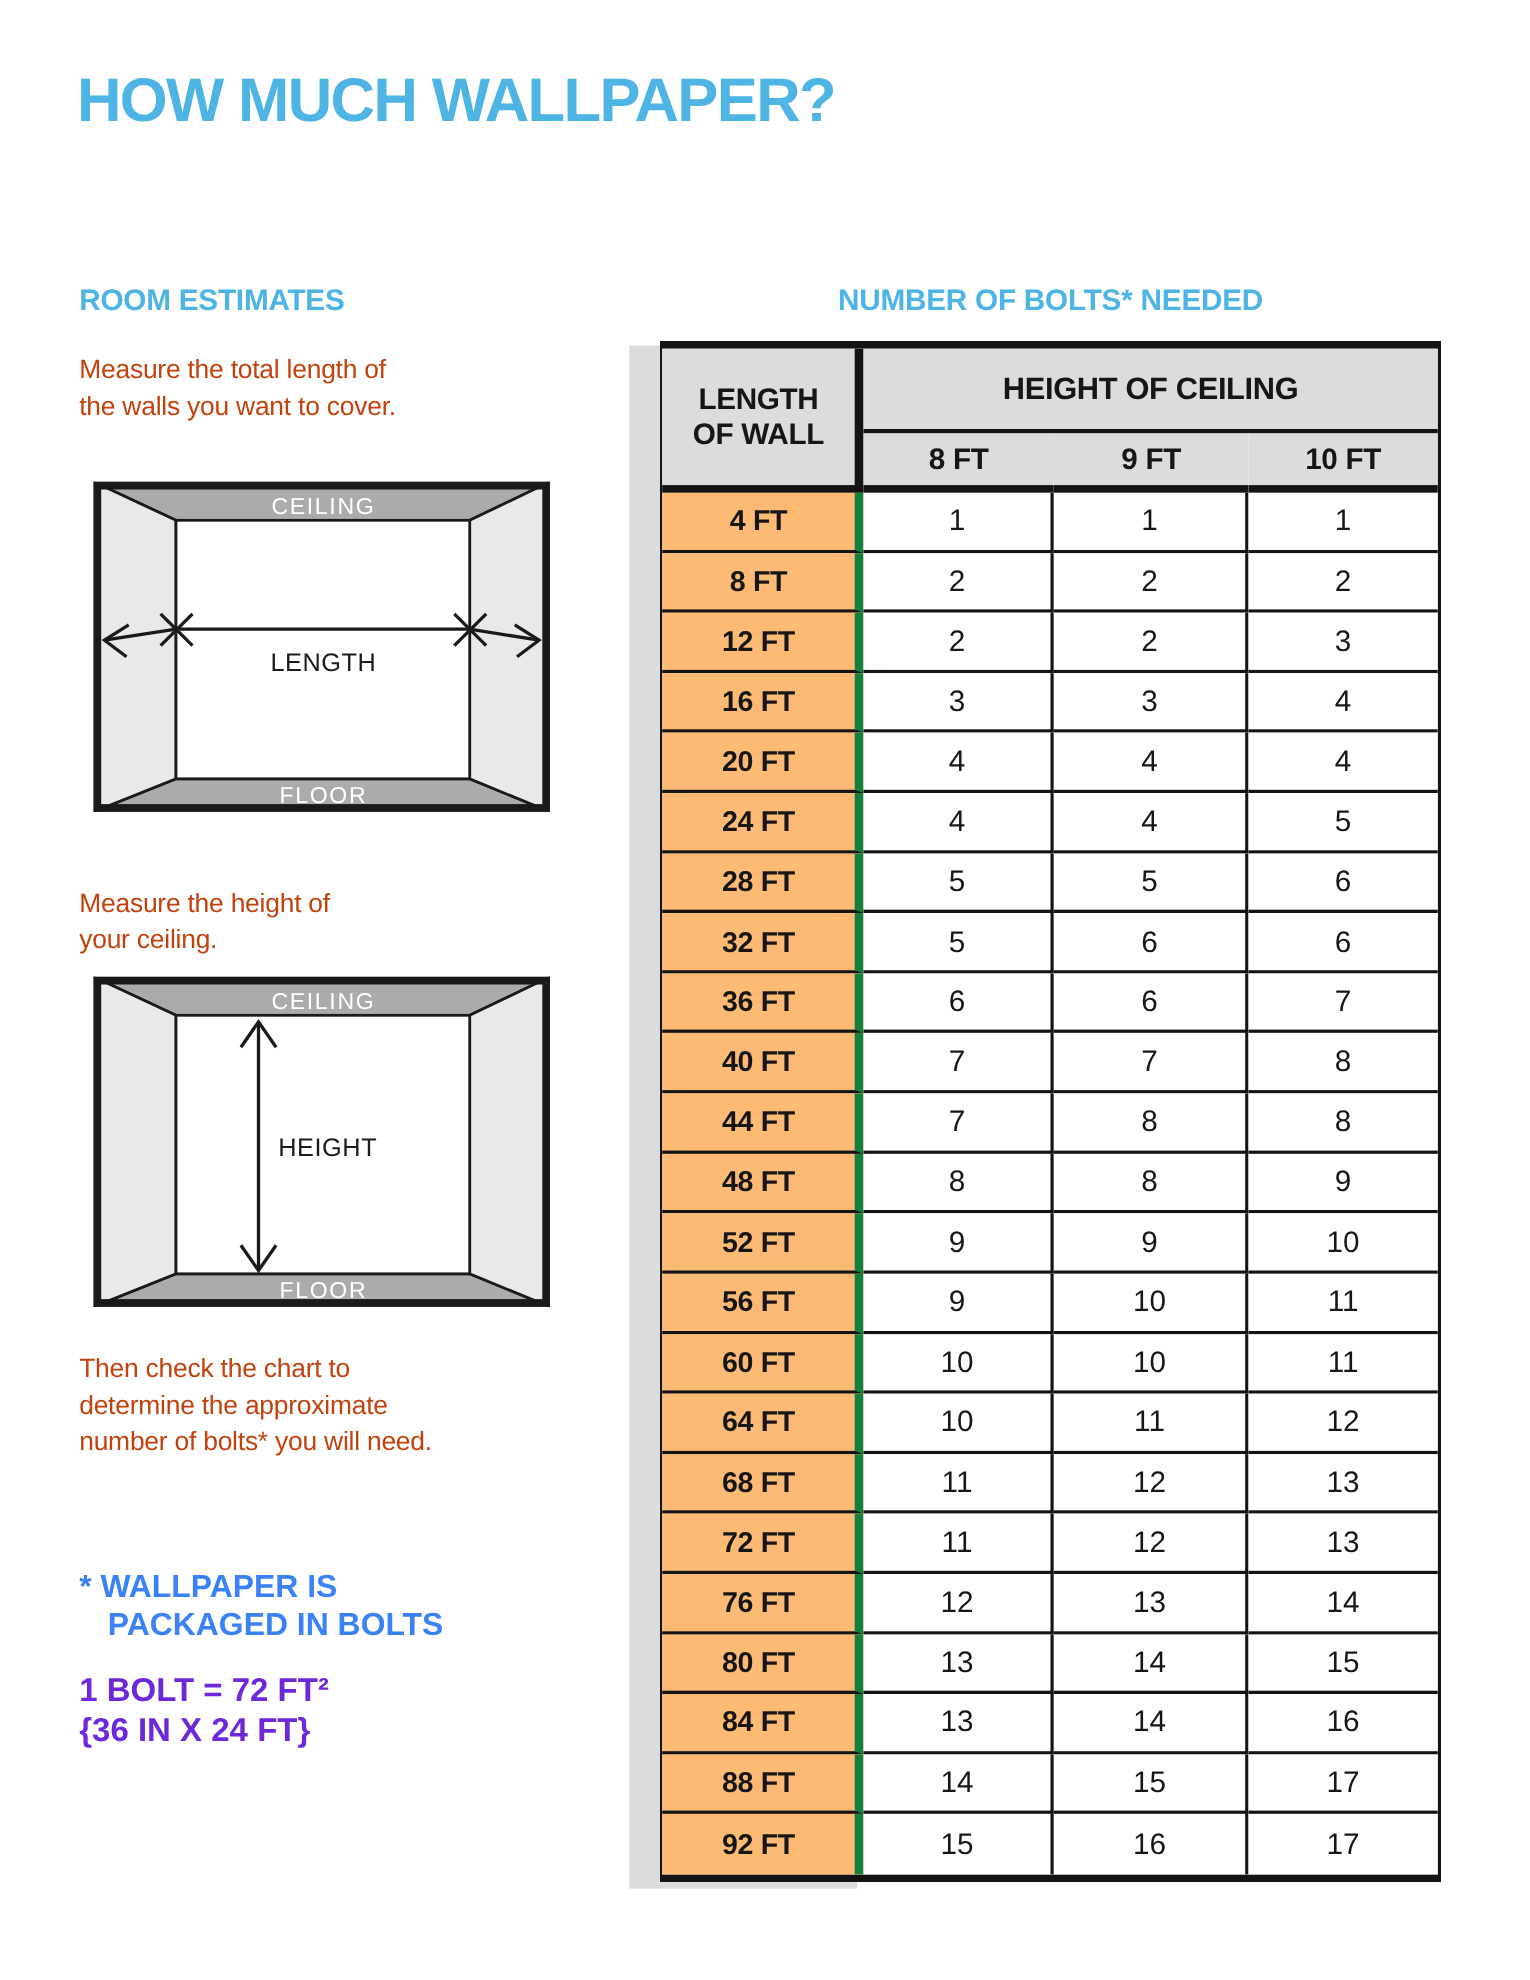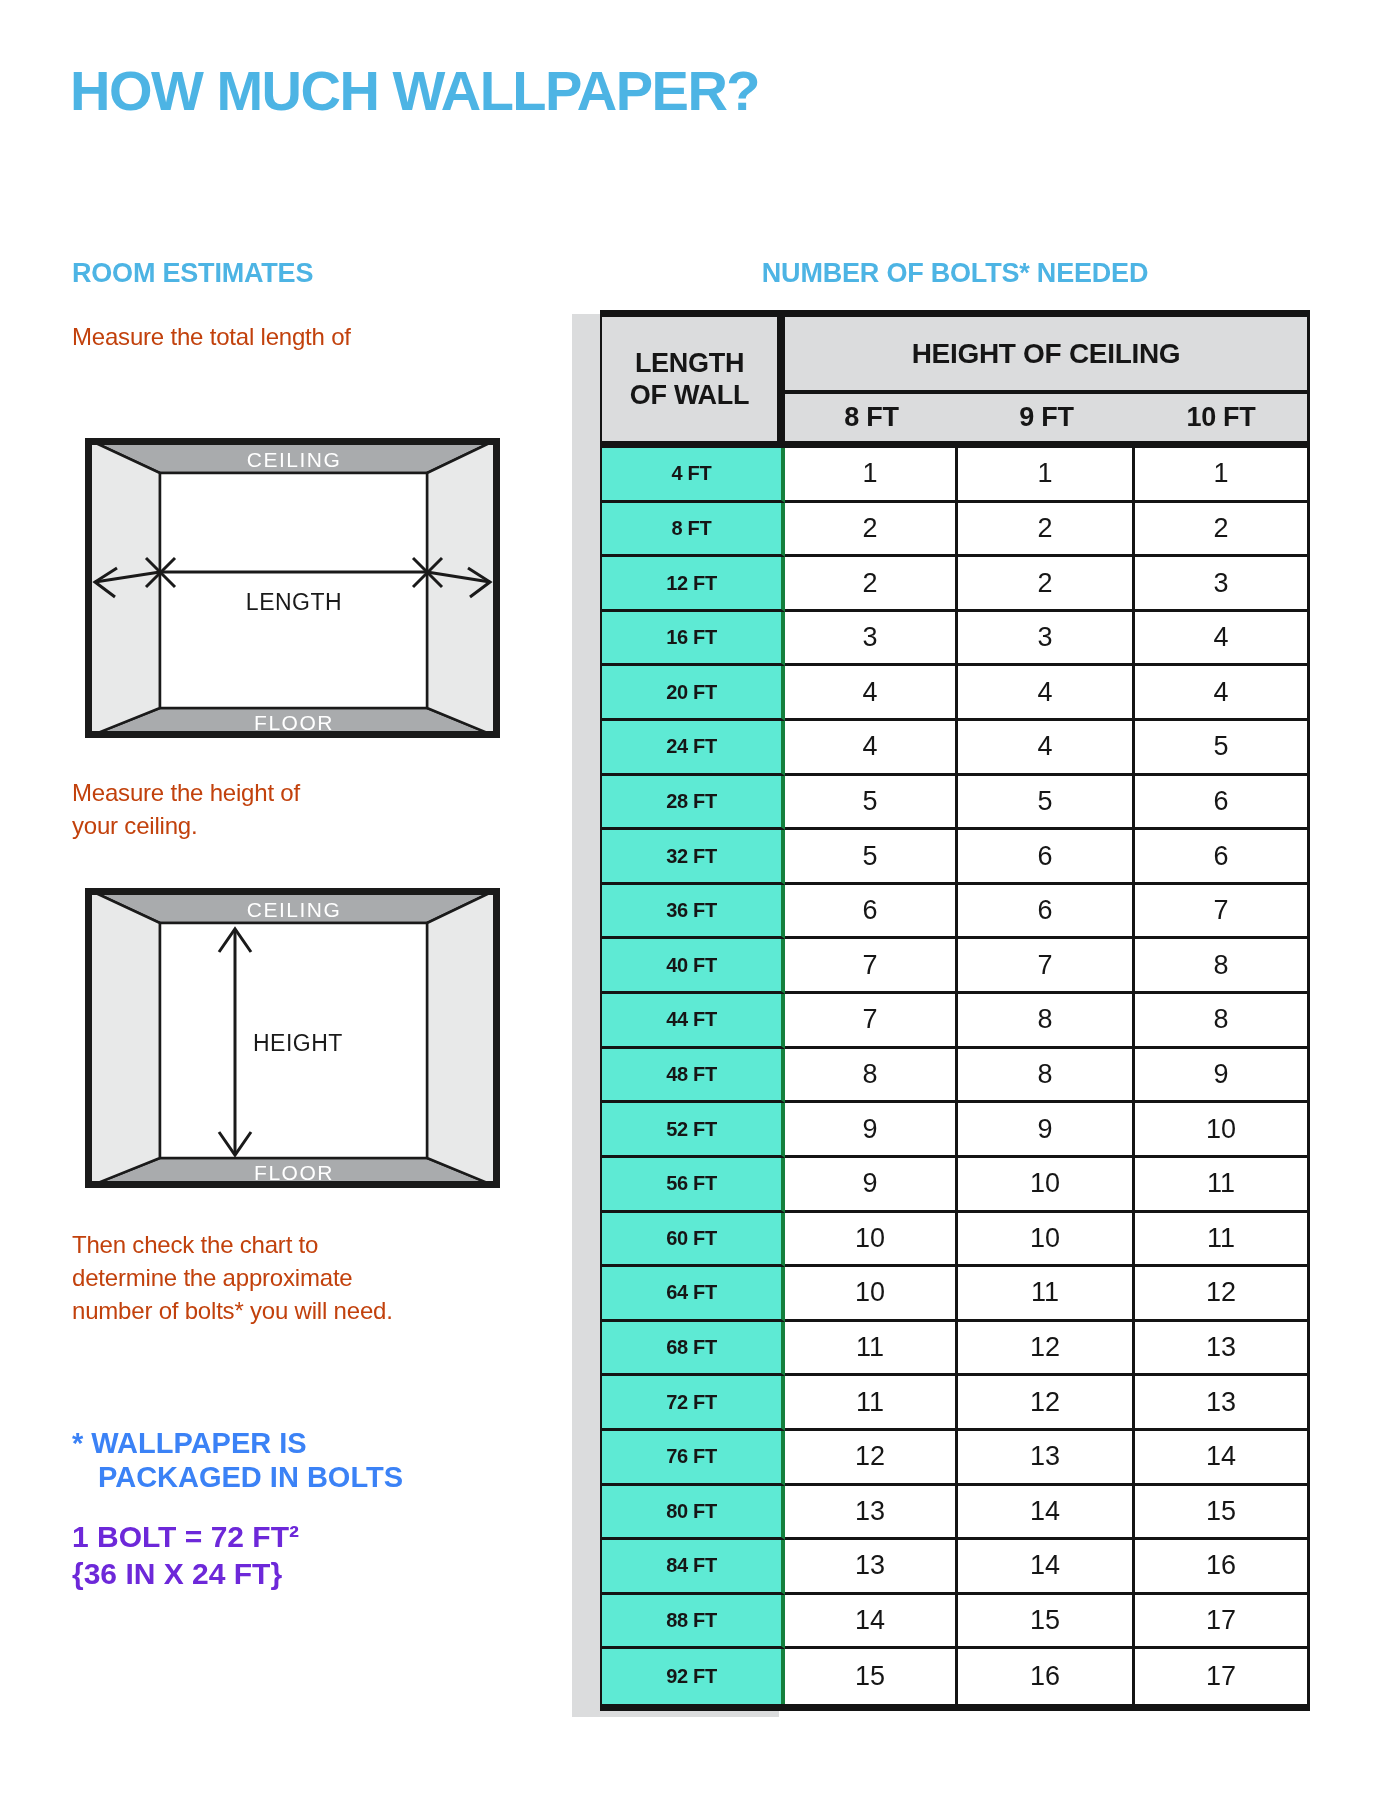--- a/index.html
+++ b/index.html
@@ -5,21 +5,21 @@
   html,body{margin:0;padding:0;background:#fff;}
   #page{position:relative;width:1391px;height:1800px;background:#ffffff;overflow:hidden;
         font-family:"Liberation Sans", sans-serif;color:#181818;padding-left:30px;}
   .abs{position:absolute;}
   #title{left:70px;top:58px;font-size:56px;font-weight:bold;letter-spacing:-1.5px;color:#4db4e4;}
   .section-hd{font-size:27px;font-weight:bold;color:#4db4e4;letter-spacing:-0.2px;}
   #room-est-hd{left:72px;top:258px;}
   #bolts-hd{left:600px;top:258px;width:710px;text-align:center;}
   .para{font-size:24px;line-height:33px;letter-spacing:-0.2px;color:#c2410c;}
   #p1{left:72px;top:320px;}
-  #p2{left:72px;top:776px;}
+  #p2{left:72px;top:805px;}
   #p3{left:72px;top:1228px;}
   #note{left:72px;top:1426px;font-size:29px;line-height:34px;font-weight:bold;color:#3b82f6;}
   #note .indent{padding-left:26px;text-align:right;}
   #boltinfo{left:72px;top:1518px;font-size:30px;line-height:37px;font-weight:bold;color:#6d28d9;}
   .diagram{width:415px;height:288px;}
   #d1{left:85px;top:438px;}
   #d2{left:85px;top:888px;}
   .wall-dark{fill:#a9abad;stroke:#1a1a1a;stroke-width:2.5;}
   .wall-light{fill:#e8e9e9;stroke:#1a1a1a;stroke-width:2.5;}
   .backwall{fill:#ffffff;stroke:#1a1a1a;stroke-width:2.5;}
@@ -33,38 +33,39 @@
        border-left:2px solid #141414;border-right:3px solid #141414;
        display:grid;grid-template-columns:183px 173px 177px 172px;
        grid-template-rows:77px 54px;grid-auto-rows:54.61px;}
   .cell{display:flex;align-items:center;justify-content:center;box-sizing:border-box;
         background:#fff;color:#161616;}
   .hd{background:#dbdcdd;font-weight:bold;letter-spacing:-0.3px;}
   .rowhdr-hd{grid-column:1;grid-row:1/3;border-right:8px solid #141414;border-bottom:7px solid #141414;
              flex-direction:column;font-size:27px;line-height:32px;}
   .group-hd{grid-column:2/5;grid-row:1;border-bottom:4px solid #141414;font-size:28px;}
   .sub-hd{grid-row:2;border-bottom:7px solid #141414;font-size:27px;}
-  .rowlab{background:#5eead4;font-weight:bold;font-size:20px;letter-spacing:-0.3px;
-          border-right:4px solid #15803d;border-bottom:3px solid #141414;}
+  .rowlab{background:#fdba74;font-weight:bold;font-size:26px;letter-spacing:-0.3px;
+          border-right:8px solid #15803d;border-bottom:3px solid #141414;}
   .num{font-size:27px;border-bottom:3px solid #141414;}
   .c2,.c3{border-right:3px solid #141414;}
   .nb{border-bottom:none;}
 </style>
 </head>
 <body>
 
 <div id="page">
 
   <div id="title" class="abs">HOW MUCH WALLPAPER?</div>
 
   <div id="room-est-hd" class="abs section-hd">ROOM ESTIMATES</div>
   <div id="bolts-hd" class="abs section-hd">NUMBER OF BOLTS* NEEDED</div>
 
   <div id="p1" class="abs para">
     <div>Measure the total length of</div>
+    <div>the walls you want to cover.</div>
   </div>
 
   <div id="d1" class="abs diagram">
     <svg width="415" height="300" viewBox="0 0 415 300">
       <polygon class="wall-dark" points="0,0 415,0 342,35 75,35"></polygon>
       <polygon class="wall-dark" points="0,300 75,270 342,270 415,300"></polygon>
       <polygon class="wall-light" points="0,0 75,35 75,270 0,300"></polygon>
       <polygon class="wall-light" points="415,0 342,35 342,270 415,300"></polygon>
       <rect class="backwall" x="75" y="35" width="267" height="235"></rect>
       <g>

